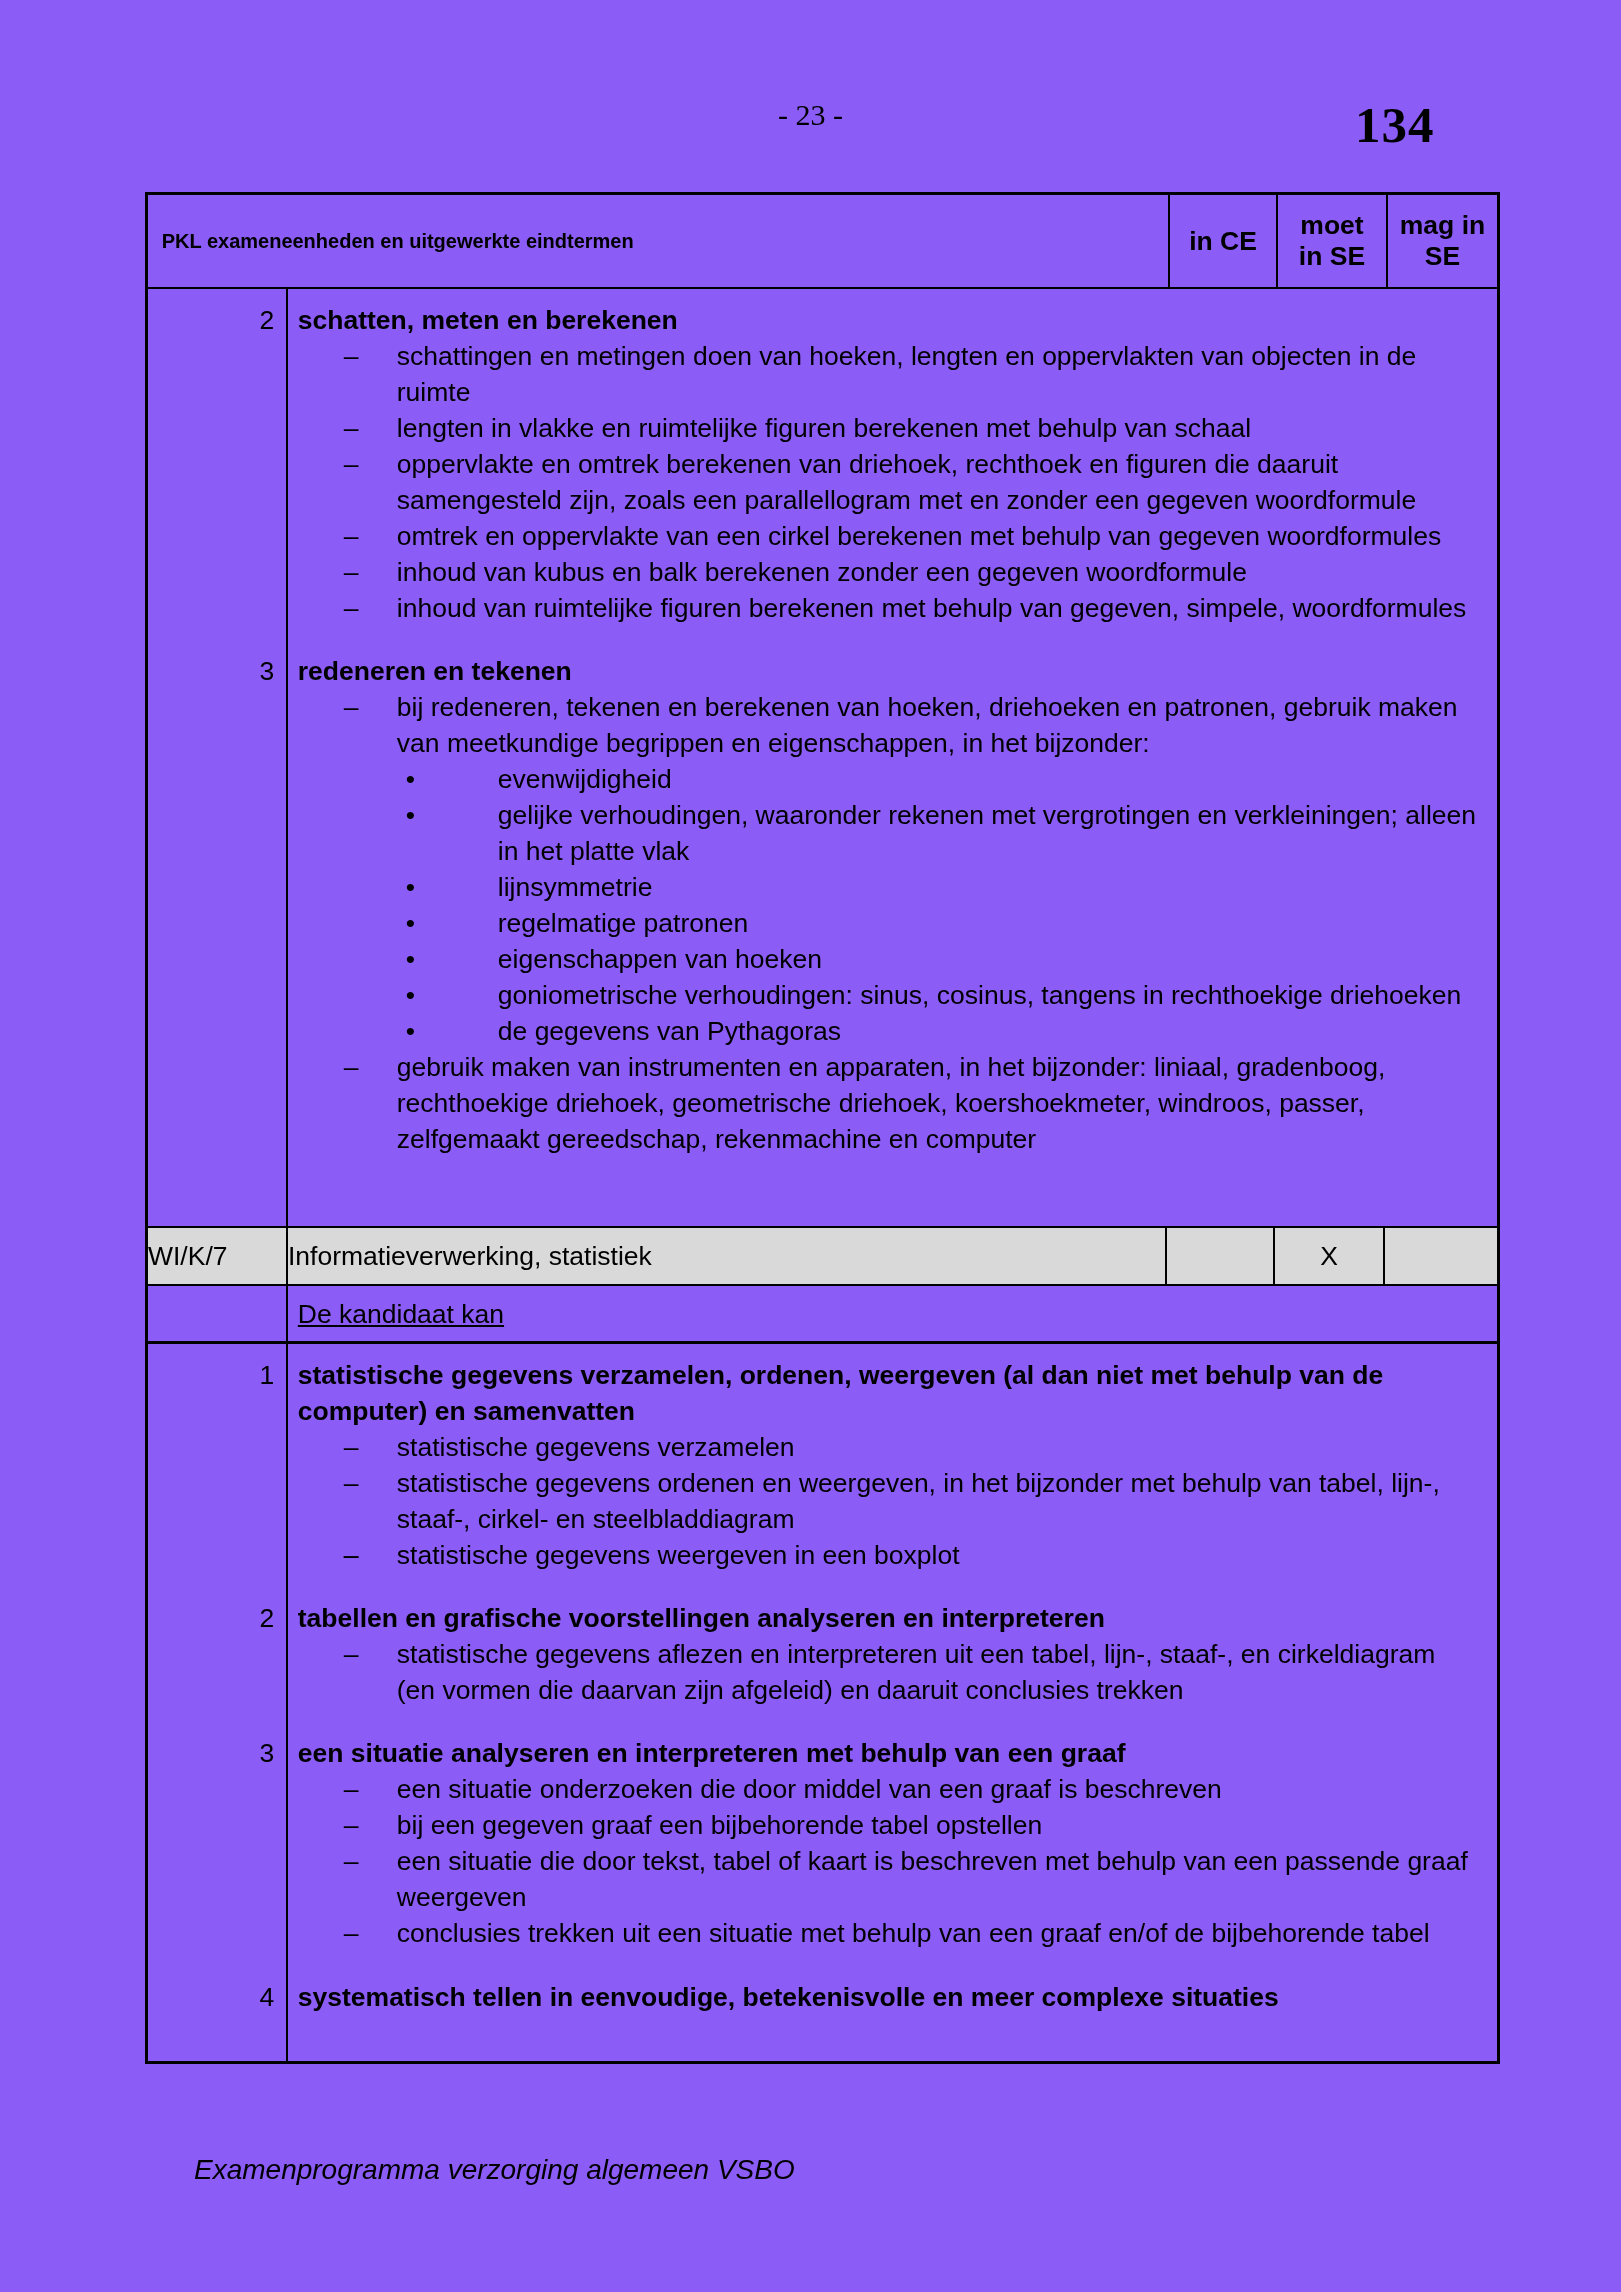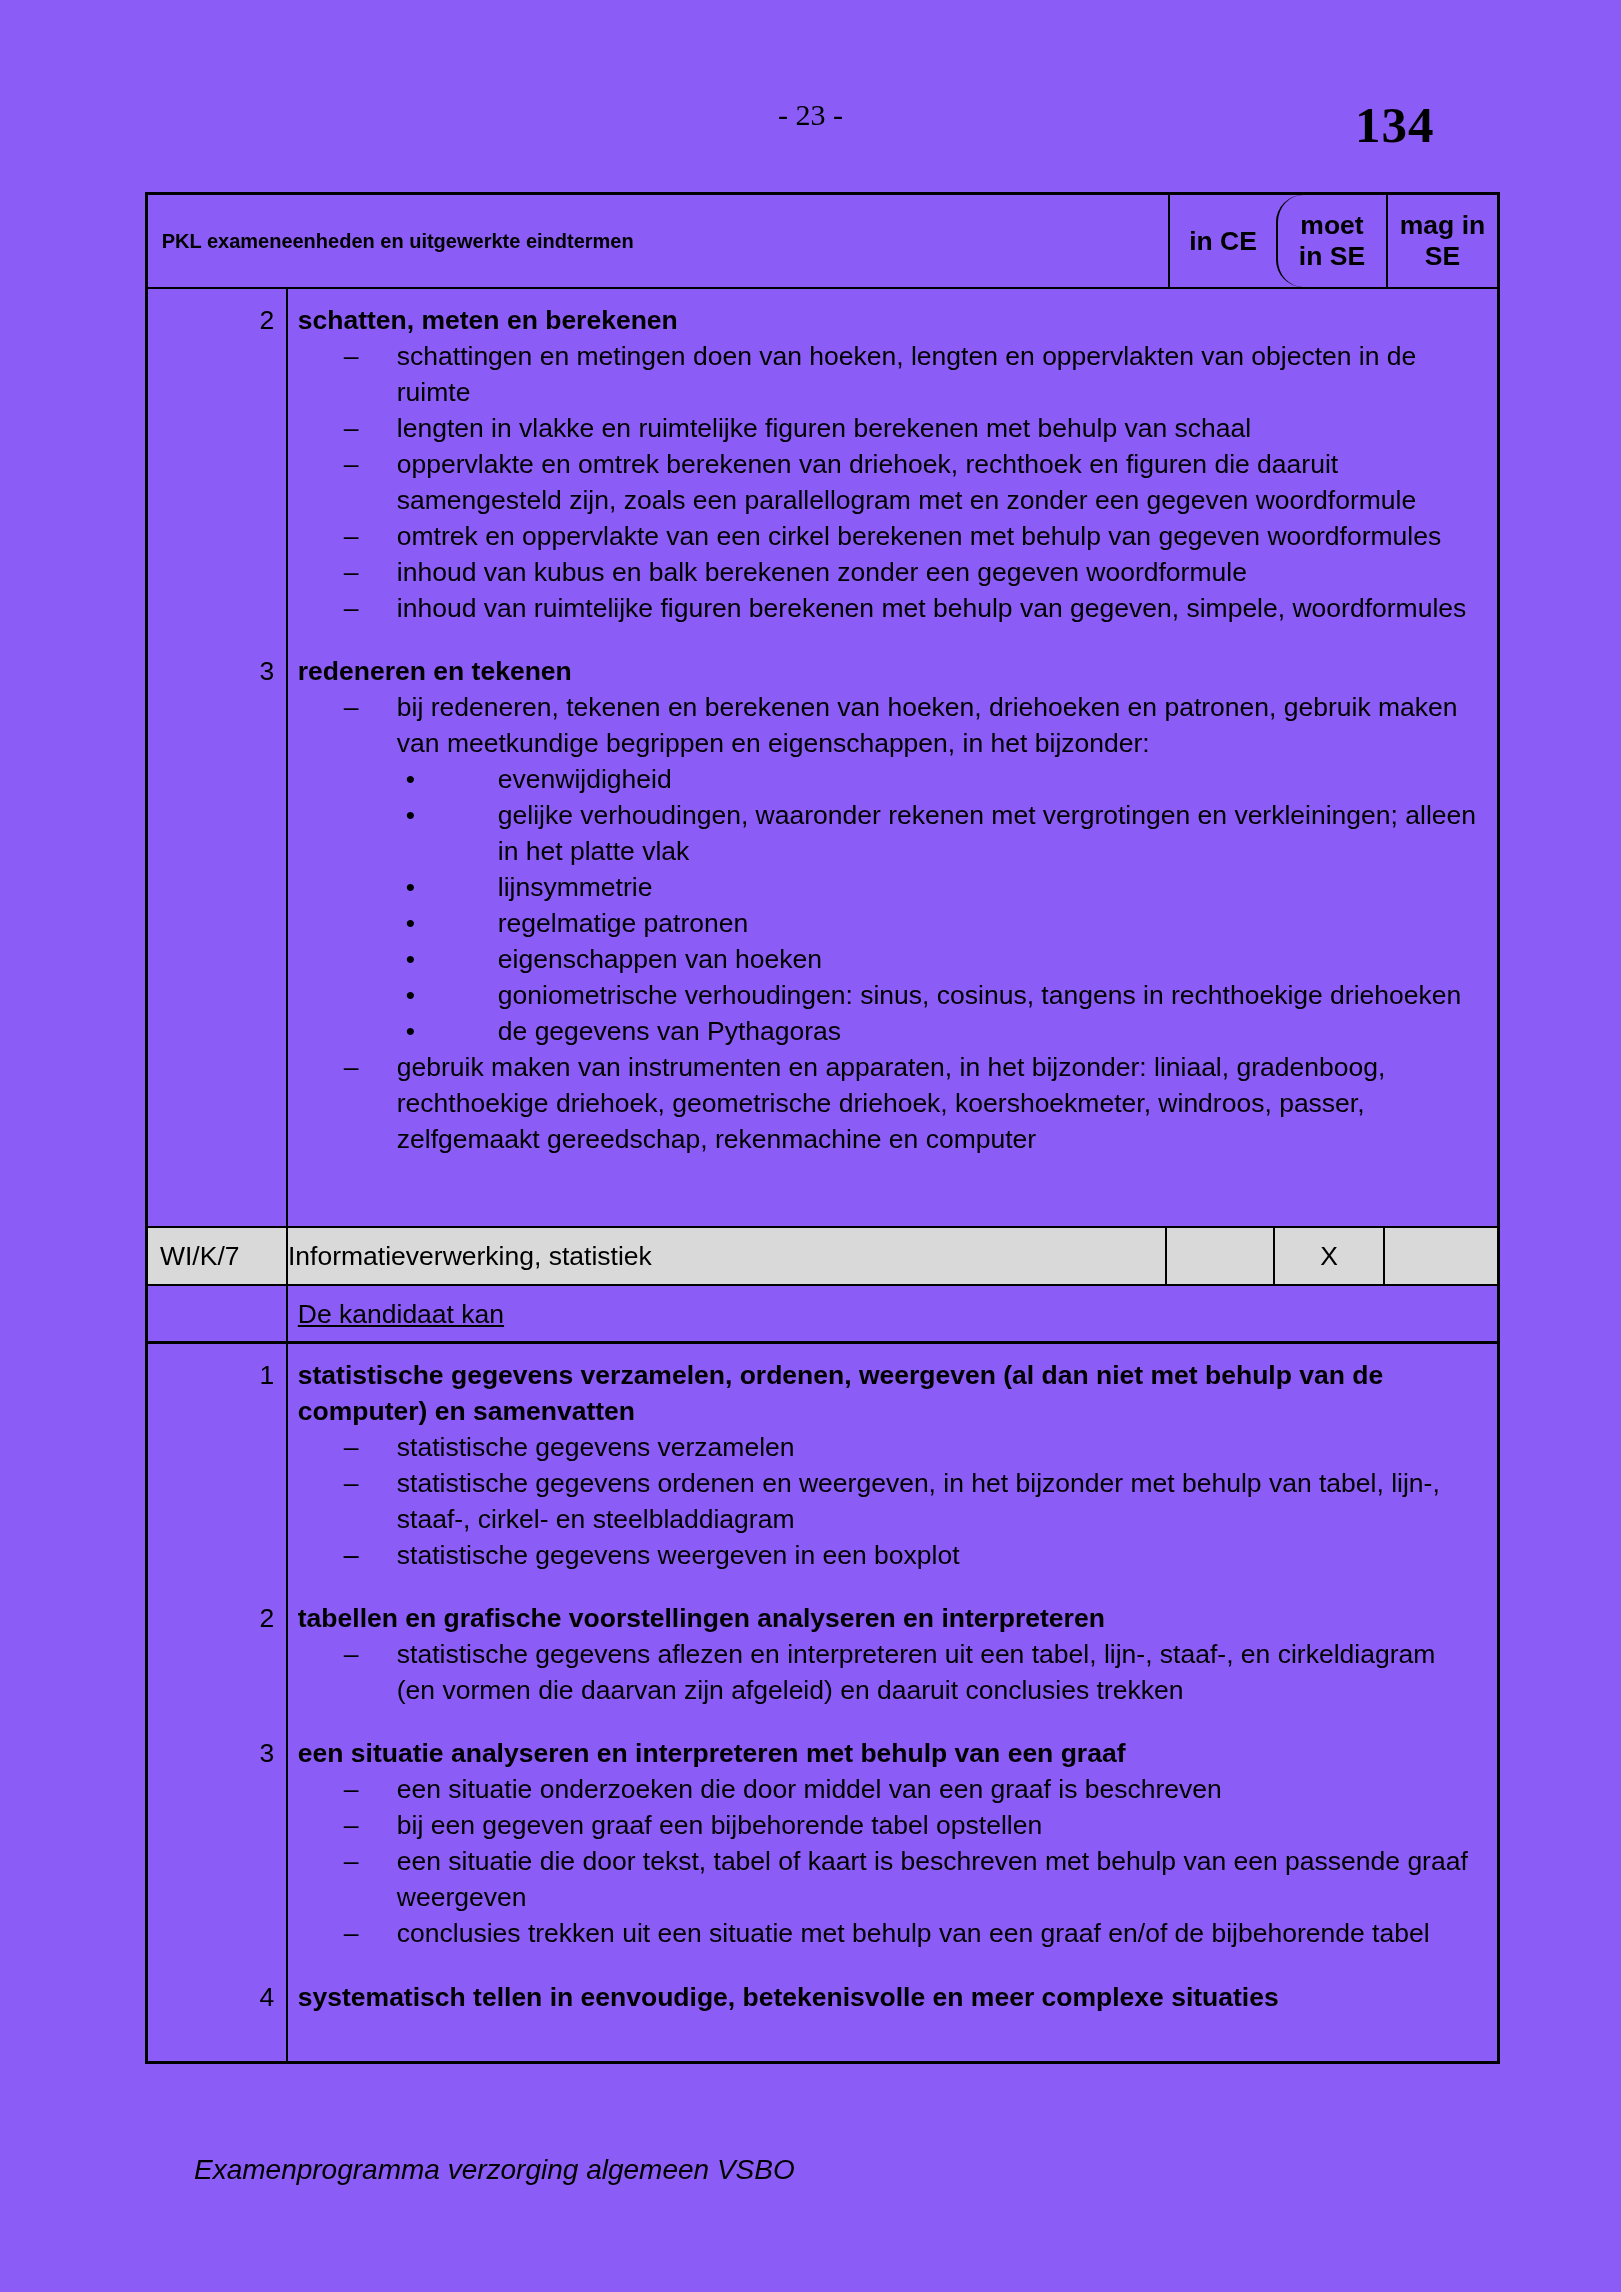--- a/index.html
+++ b/index.html
@@ -42,21 +42,21 @@
   .h-title {
     width:1020px; padding-left:13.7px;
     display:flex; align-items:center;
     font-weight:bold; font-size:20px;
   }
   .h-col {
     display:flex; align-items:center; justify-content:center;
     text-align:center; font-weight:bold; font-size:26.5px; line-height:31px;
     border-left:2px solid #000; white-space:pre-line;
   }
-  .h-ce { width:108px; } .h-moet { width:110px;border-radius:27px; } .h-mag { flex:1; }
+  .h-ce { width:108px; } .h-moet { width:110px; } .h-mag { flex:1; }
   
   .block { display:flex; flex-direction:column; overflow:hidden; }
   #block1 { height:937px; flex-shrink:0; }
   #block2 { flex:1; }
   .section-row { display:flex; flex-shrink:0; }
   .filler-row { display:flex; flex:1; }
   .num-cell {
     width:140px; flex-shrink:0;
     border-right:2.9px solid #000;
     text-align:right; padding-right:11.8px;
@@ -71,21 +71,21 @@
   .item.dash .marker   { left:46px; }
   .item.bullet { padding-left:200px; }
   .item.bullet .marker { left:108px; }
   
   .unit-row {
     display:flex; height:60px; flex-shrink:0;
     border-top:2px solid #000; border-bottom:2px solid #000;
     background:#d9d9d9;
   }
   .unit-row > div { display:flex; align-items:center; }
-  .u-code  { width:140px; padding-left:12px; border-right:2.9px solid #000; }
+  .u-code  { width:140px; padding-left:0; border-right:2.9px solid #000; }
   .u-title { width:877px; padding-left:0; }
   .u-ce    { width:108px; border-left:2px solid #000; justify-content:center; }
   .u-moet  { width:110px; border-left:2px solid #000; justify-content:center; }
   .u-mag   { flex:1;      border-left:2px solid #000; justify-content:center; }
   
   .kandidaat-row { display:flex; height:58px; flex-shrink:0; border-bottom:3.9px solid #000;text-decoration:underline; }
   .kandidaat-row .num-cell { padding-top:0; }
   .kandidaat-row .content-cell { display:flex; align-items:center; }
 </style>
 </head>

